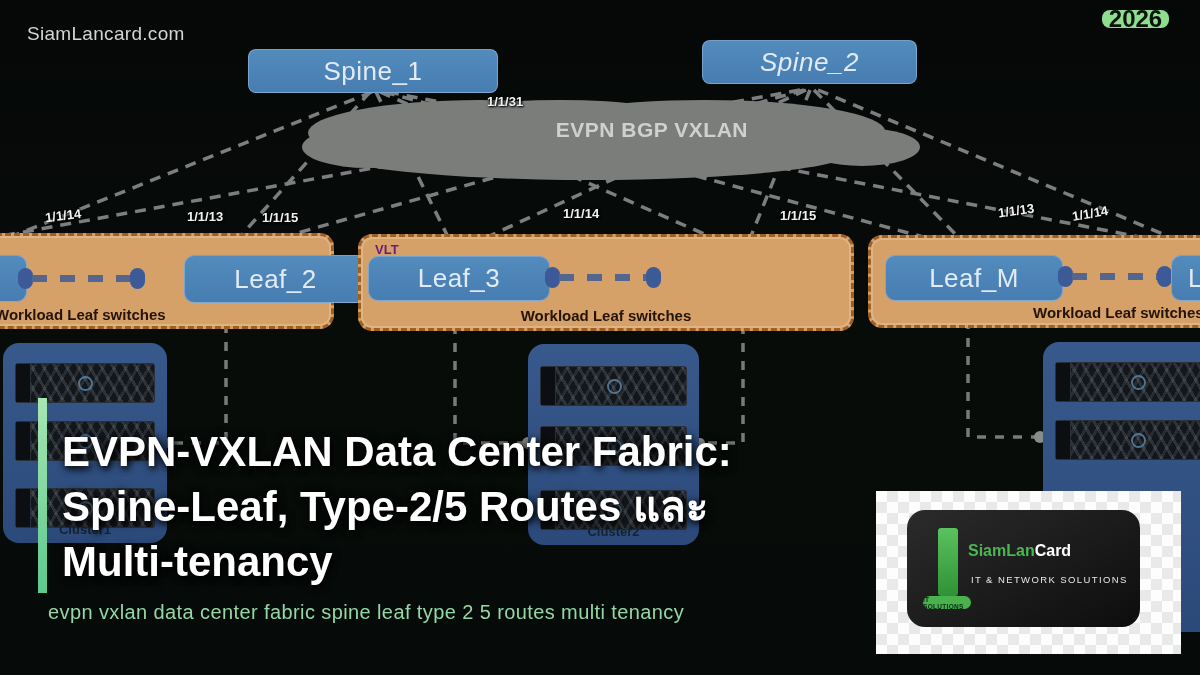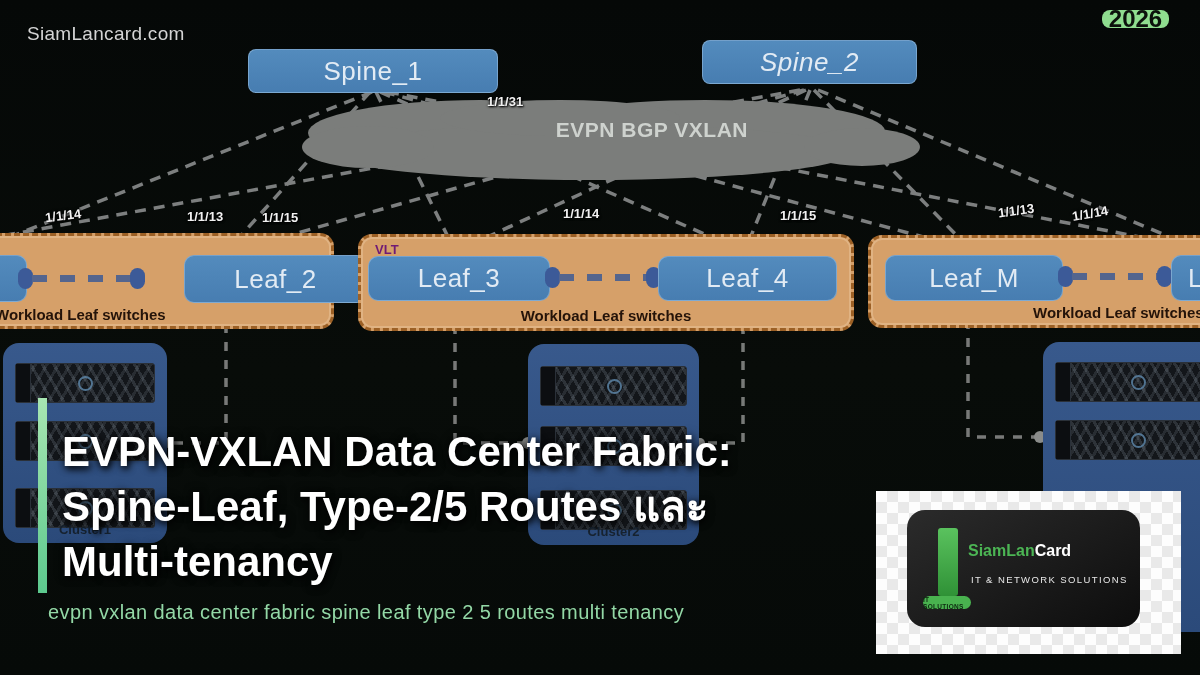--- a/index.html
+++ b/index.html
@@ -147,21 +147,20 @@
     <div class="leaf" style="left:182px;top:19px;width:181px;height:46px;margin-left:44px;">Leaf_2</div>
     <div class="glabel" style="left:37px;bottom:3px;">Workload Leaf switches</div>
   </div>
 
   <div class="lgroup" style="left:358px;top:234px;width:490px;height:91px;">
     <div class="vlt">VLT</div>
     <div class="leaf" style="left:7px;top:19px;width:180px;height:43px;">Leaf_3</div>
     <div class="nub" style="left:184px;top:30px;"></div>
     <div class="link" style="left:198px;top:37px;width:90px;"></div>
     <div class="nub" style="left:285px;top:30px;"></div>
-    <div class="leaf" style="left:297px;top:19px;width:177px;height:43px;">Leaf_4</div>
     <div class="glabel" style="left:0;right:0;bottom:4px;text-align:center;">Workload Leaf switches</div>
   </div>
 
   <div class="lgroup" style="left:868px;top:235px;width:392px;height:87px;">
     <div class="leaf" style="left:14px;top:17px;width:176px;height:44px;">Leaf_M</div>
     <div class="nub" style="left:187px;top:28px;"></div>
     <div class="link" style="left:201px;top:35px;width:88px;"></div>
     <div class="nub" style="left:286px;top:28px;"></div>
     <div class="leaf partial" style="left:300px;top:17px;width:175px;height:44px;">L</div>
     <div class="glabel" style="left:162px;bottom:4px;">Workload Leaf switches</div>

